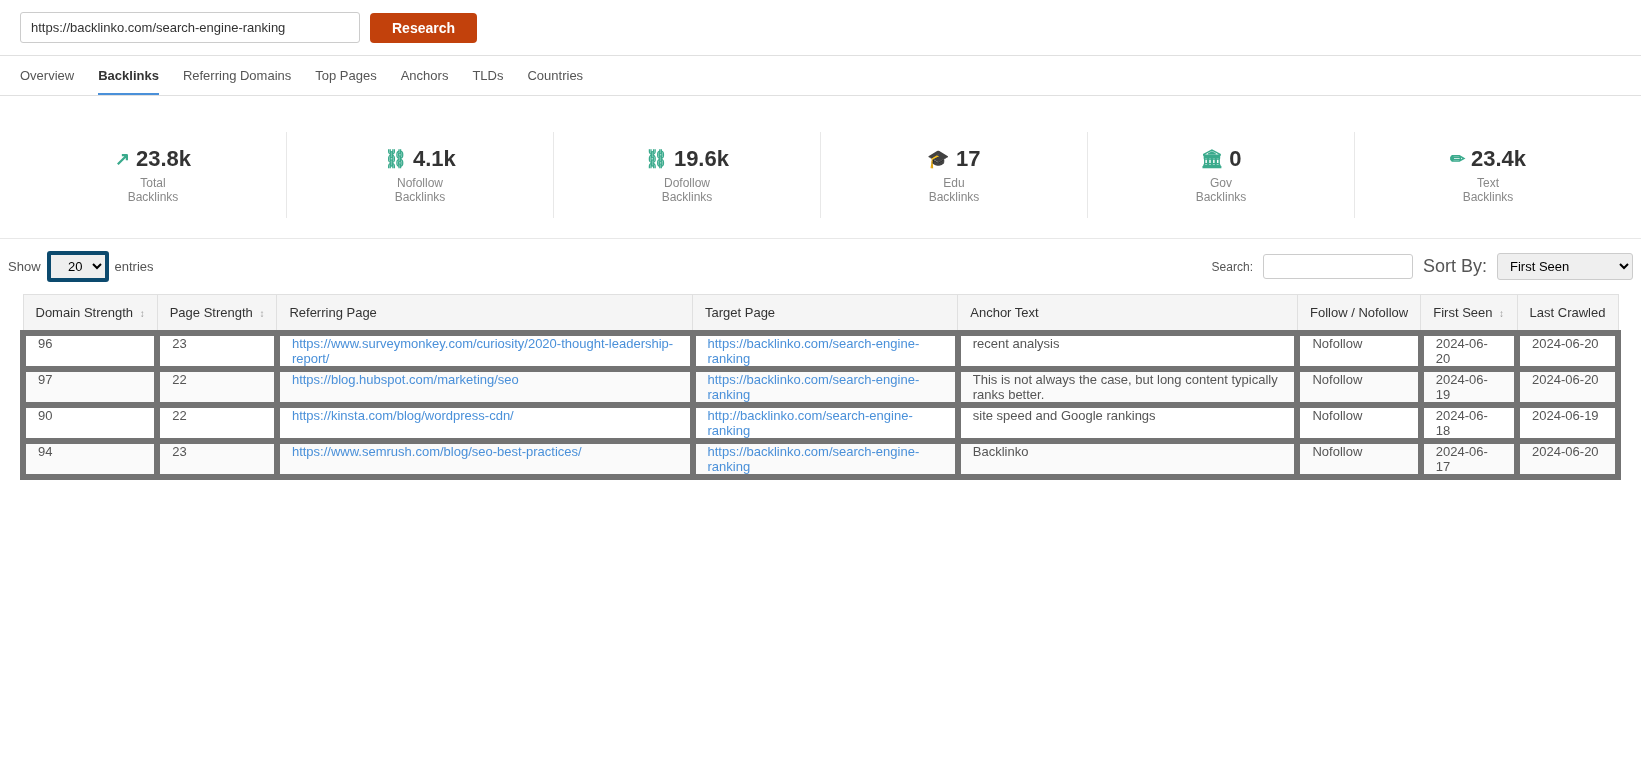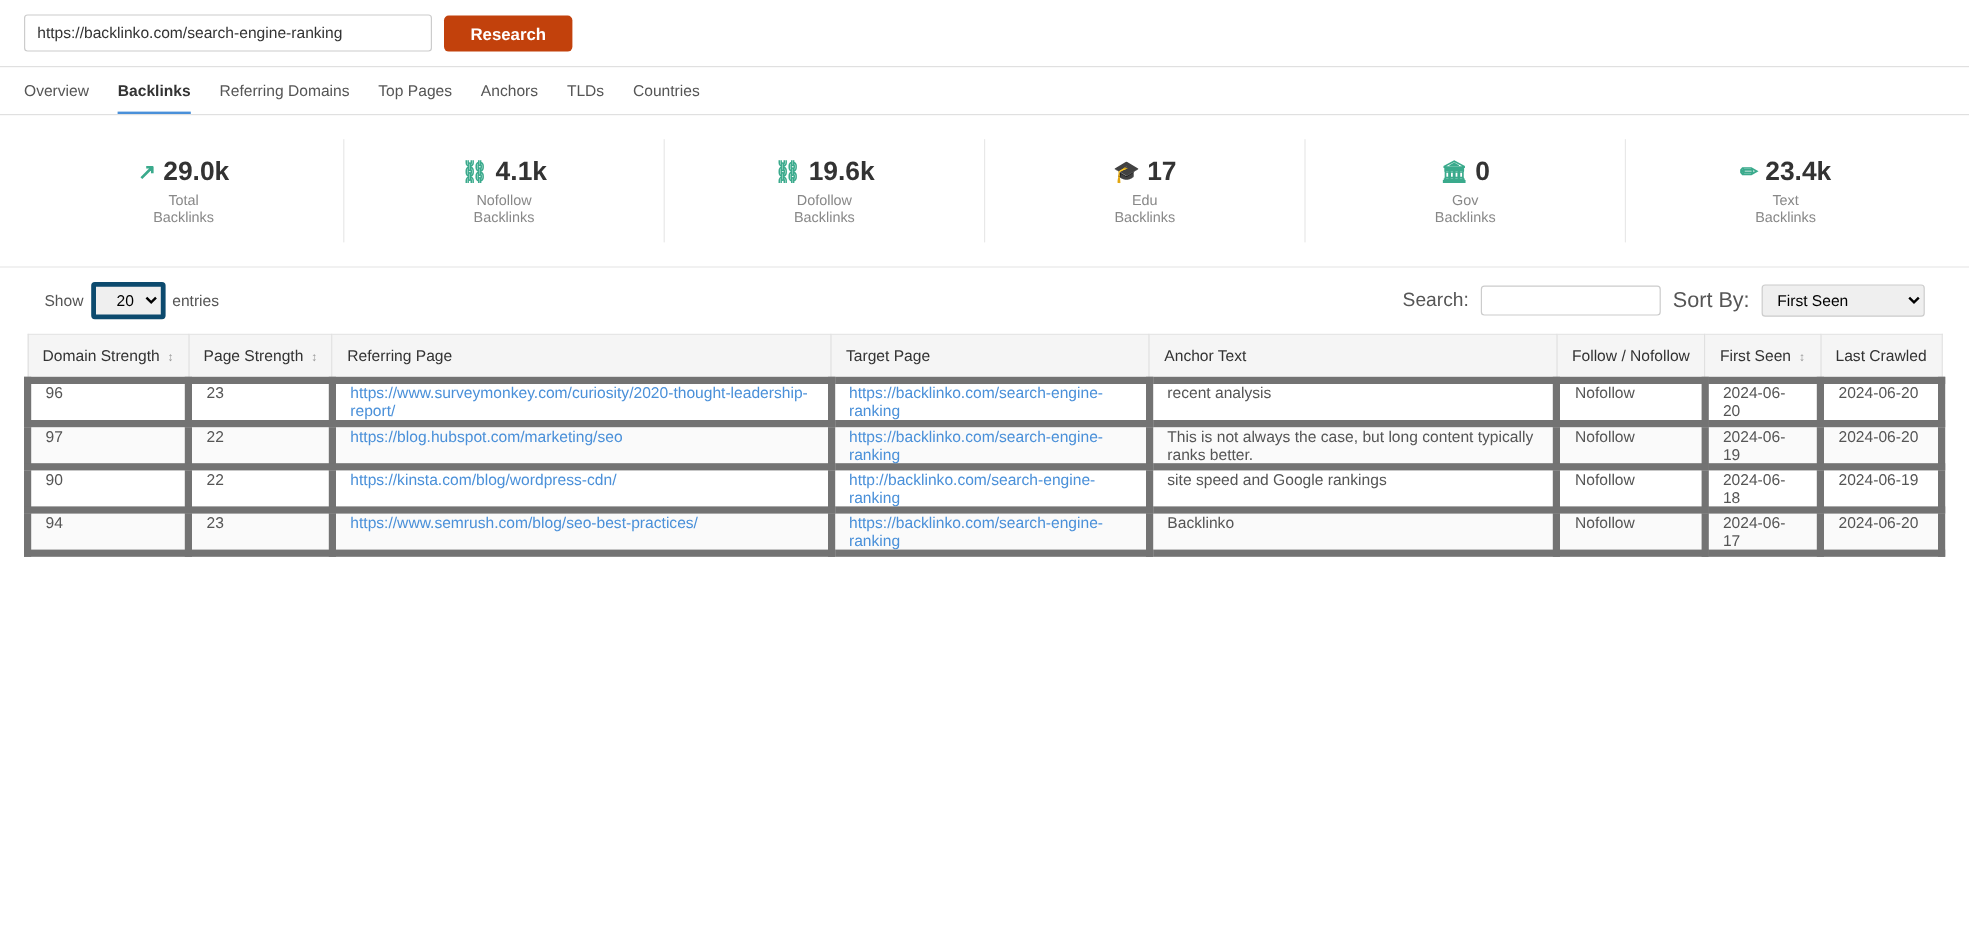--- a/index.html
+++ b/index.html
@@ -31,21 +31,21 @@
       font-size: 14px;
       font-weight: bold;
       cursor: pointer;
     }
     
     .nav-tabs {
       display: flex;
       gap: 24px;
       padding: 0 20px;
       border-bottom: 1px solid #e0e0e0;
-      margin-bottom: 0;
+      margin-bottom: 16px;
     }
     
     .nav-tab {
       padding: 12px 0 10px;
       font-size: 13px;
       color: #555;
       cursor: pointer;
       border-bottom: 2px solid transparent;
       text-decoration: none;
     }
@@ -92,21 +92,21 @@
       color: #888;
       font-size: 12px;
       margin-top: 4px;
       text-align: center;
     }
     
     .controls-row {
       display: flex;
       align-items: center;
       justify-content: space-between;
-      padding: 12px 37px;
+      padding: 12px 8px;
     }
     
     .controls-left {
       display: flex;
       align-items: center;
       gap: 6px;
       font-size: 13px;
       color: #555;
     }
     
@@ -117,21 +117,21 @@
       font-size: 13px;
       text-align: right;
     }
     
     .controls-right {
       display: flex;
       align-items: center;
       gap: 10px;
     }
     
-    .search-label { color: #555; font-size: 16px; }
+    .search-label { color: #555; font-size: 12px; }
     
     .search-input {
       padding: 4px 8px;
       border: 1px solid #ccc;
       border-radius: 3px;
       font-size: 13px;
       width: 150px;
     }
     
     .sort-label { color: #555; font-size: 18px; }
@@ -203,21 +203,21 @@
     <a class="nav-tab" href="#">Anchors</a>
     <a class="nav-tab" href="#">TLDs</a>
     <a class="nav-tab" href="#">Countries</a>
   </nav>
 
 <div class="stats-row">
 
 <div class="stat-card">
     <div class="stat-value">
       <span class="stat-icon" style="color:#3aaa8c;font-size:18px">↗</span>
-      <span>29.0k</span>
+      <span>23.8k</span>
     </div>
     <div class="stat-label">Total<br>Backlinks</div>
   </div>
     <div class="stat-card">
     <div class="stat-value">
       <span class="stat-icon" style="color:#3aaa8c;font-size:18px">⛓</span>
       <span>4.1k</span>
     </div>
     <div class="stat-label">Nofollow<br>Backlinks</div>
   </div>

